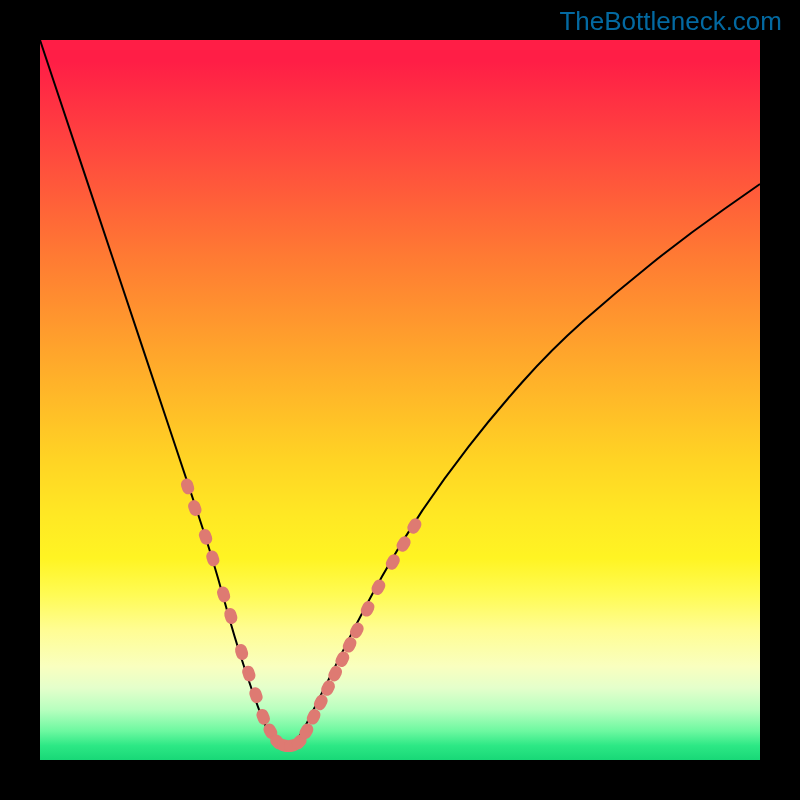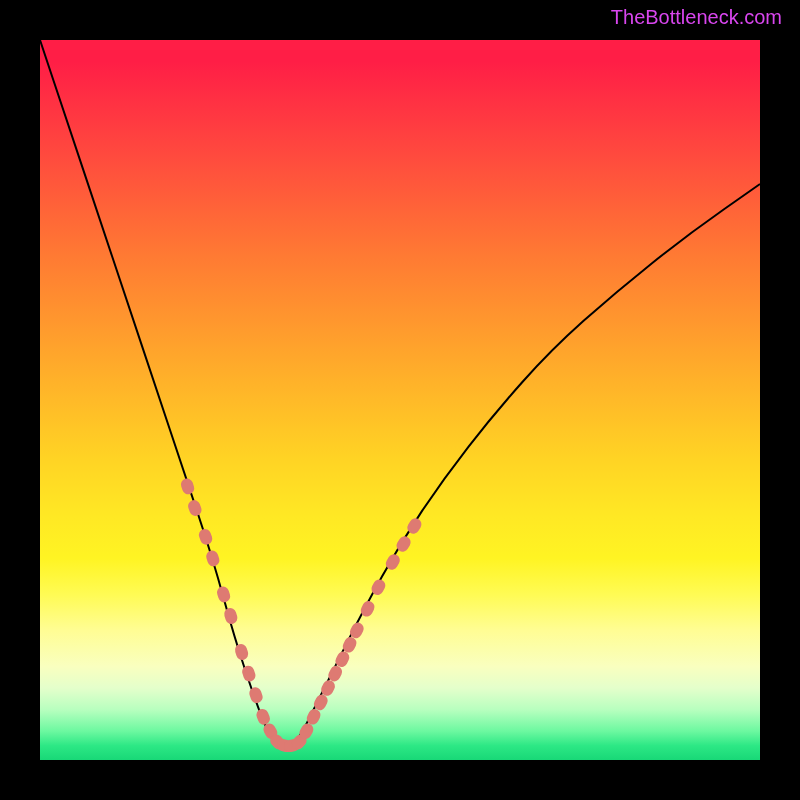--- a/index.html
+++ b/index.html
@@ -40,22 +40,22 @@
       #e4ffcb 90%,
       #b8ffbf 93%,
       #6cf8a0 96%,
       #2de885 98%,
       #18d877 100%);
   }
   .watermark {
     position: absolute;
     top: 6px;
     right: 18px;
-    color: #d946ef;
-    font-size: 20px;
+    color: #0369a1;
+    font-size: 26px;
     letter-spacing: 0px;
     user-select: none;
   }
   svg.curve {
     position: absolute;
     left: 0;
     top: 0;
     width: 720px;
     height: 720px;
     overflow: visible;

